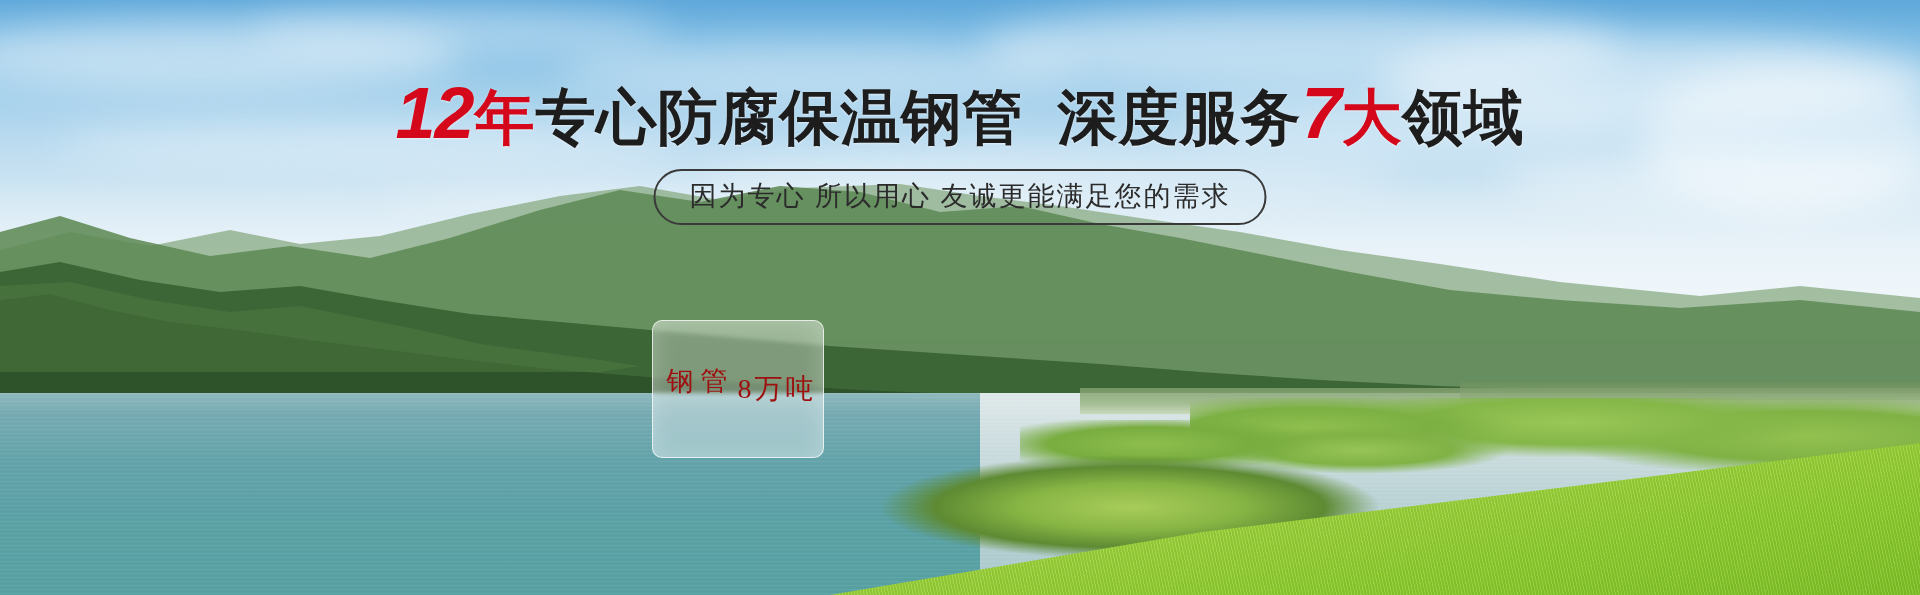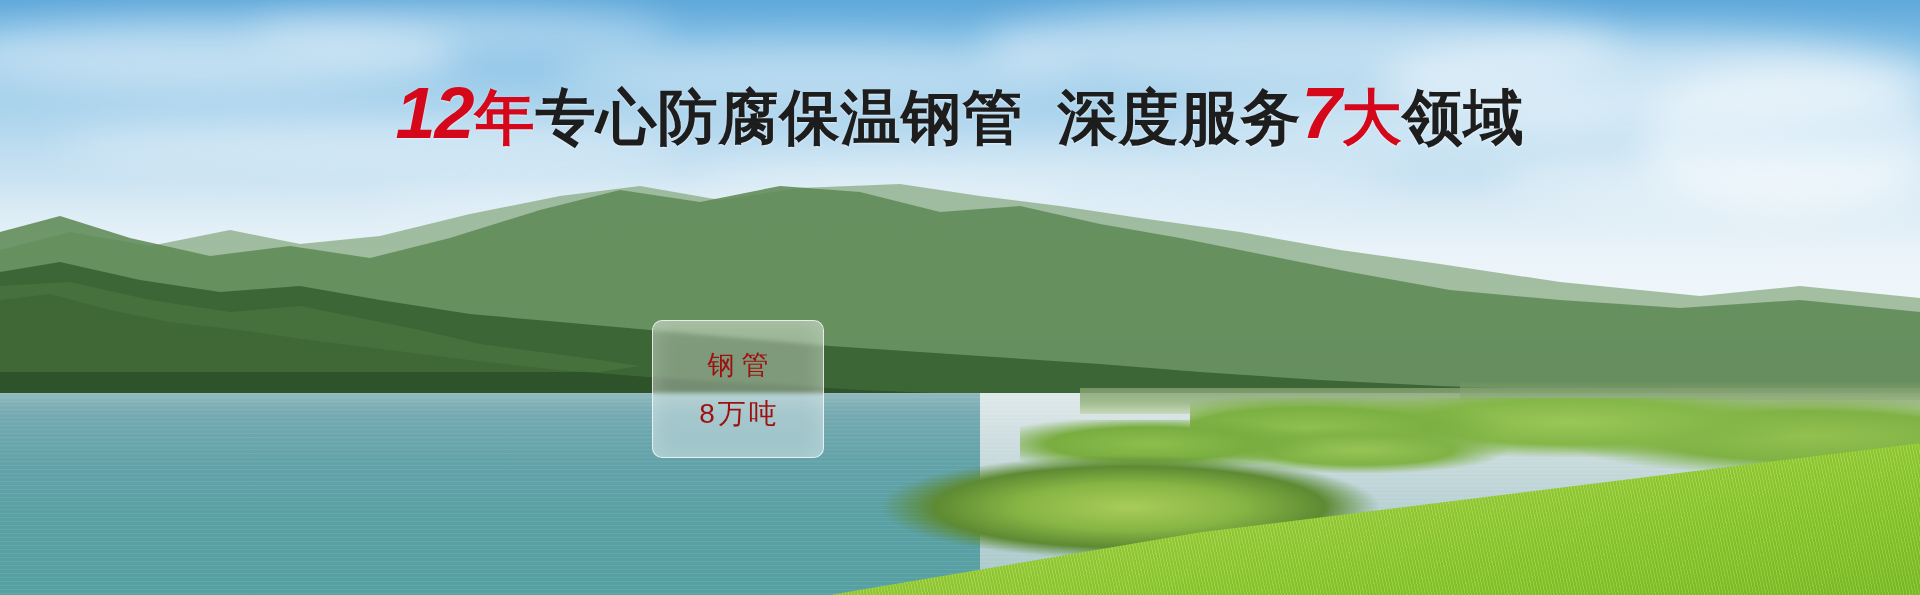--- a/index.html
+++ b/index.html
@@ -169,41 +169,40 @@
     gap:12px;
   }
   .card{
     width:170px;
     height:136px;
     border-radius:10px;
     border:1px solid rgba(255,255,255,.75);
     background:rgba(255,255,255,.34);
     backdrop-filter:blur(2px);
     display:flex;
-    flex-direction:column;
     align-items:center;
     justify-content:center;
     box-shadow:inset 0 0 24px rgba(255,255,255,.25);
   }
   .card-title{
     font-size:27px;
     line-height:34px;
     letter-spacing:7px;
     text-indent:7px;
     color:#9e1010;
     font-family:"Liberation Sans","DejaVu Sans",sans-serif;
     margin-bottom:16px;
   }
   .card-value{
     font-size:28px;
     line-height:32px;
     letter-spacing:3px;
     text-indent:3px;
     color:#9e1010;
-    font-family:Liberation Sans, sans-serif;
+    font-family:Liberation Serif, serif;
     white-space:nowrap;
   }
   .card-value sup{ font-size:17px; top:-.65em; position:relative; }
 </style>
 </head>
 <body>
 
 <div class="banner">
 
   <div class="sky">
@@ -260,20 +259,23 @@
   <div class="islet"></div>
   <div class="grass"></div>
   <div class="grass-tex"></div>
 
   <div class="content">
 
     <div class="headline">
       <span class="num">12</span><span class="red">年</span><span>专心防腐保温钢管</span><span class="gap"></span><span>深度服务</span><span class="num">7</span><span class="red">大</span><span>领域</span>
     </div>
 
+    <div class="pill">
+      <span>因为专心 所以用心 友诚更能满足您的需求</span>
+    </div>
 
     <div class="cards">
 
       <div class="card">
         <div class="card-title">钢管</div>
         <div class="card-value"><span>8万吨</span></div>
       </div>
 
 
 

